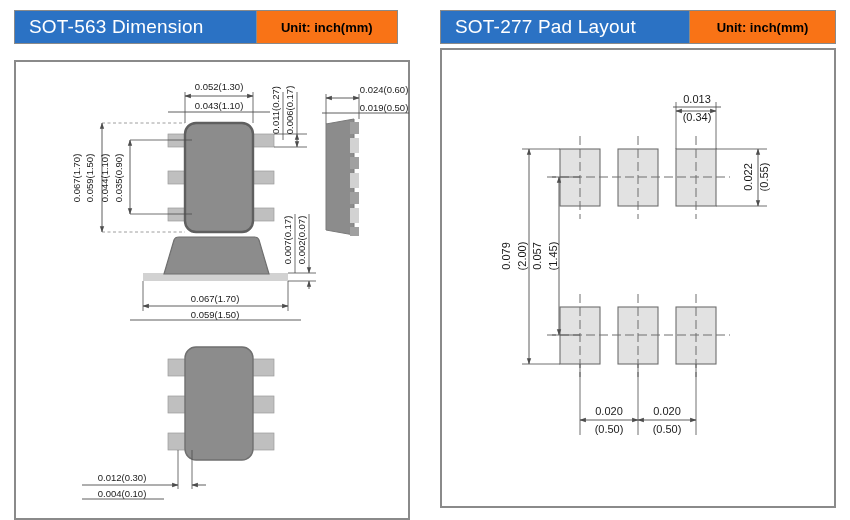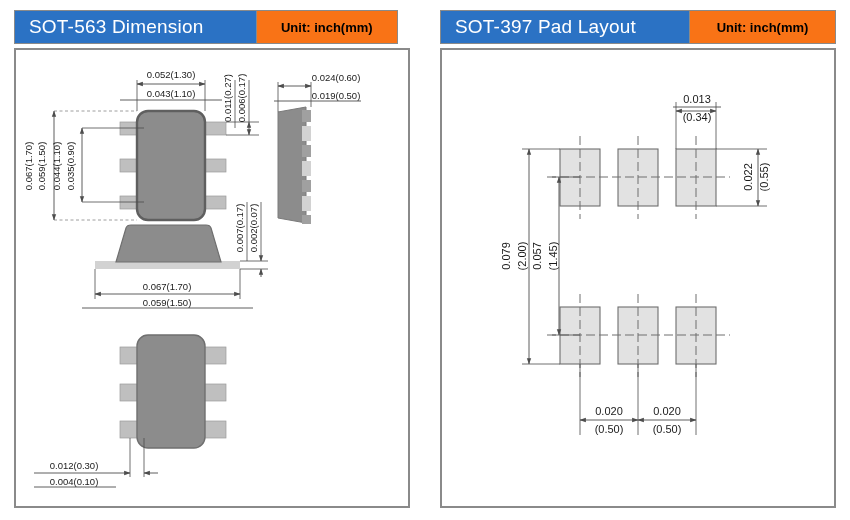--- a/index.html
+++ b/index.html
@@ -64,21 +64,21 @@
     position: absolute;
     box-sizing: border-box;
     border: 2px solid #8a8a8a;
     background: #ffffff;
   }
 
   
   #panel-dimension .panel-header { left: 14px; width: 384px; }
   #panel-dimension .header-title { width: 248px; }
   #panel-dimension .header-unit  { width: 146px; }
-  #panel-dimension .panel-body   { left: 14px; top: 48px; width: 396px; height: 460px; }
+  #panel-dimension .panel-body   { left: 14px; top: 60px; width: 396px; height: 460px; padding-left: 48px; }
 
   
   #panel-pad .panel-header { left: 15px; width: 396px; }
   #panel-pad .header-title { width: 248px; }
   #panel-pad .header-unit  { width: 146px; }
   #panel-pad .panel-body   { left: 15px; top: 48px; width: 396px; height: 460px; }
 
   svg { display: block; }
   .dim-text {
     font-family: "Liberation Sans", sans-serif;
@@ -233,21 +233,21 @@
             <text class="dim-text" x="58" y="435" text-anchor="middle">0.004(0.10)</text>
           </g>
         </g>
       </svg>
     </div>
   </div>
 
   <div class="panel" id="panel-pad">
 
     <div class="panel-header">
-      <div class="header-title">SOT-397 Pad Layout</div>
+      <div class="header-title">SOT-277 Pad Layout</div>
       <div class="header-unit">Unit: inch(mm)</div>
     </div>
 
     <div class="panel-body">
       <svg width="392" height="456" viewBox="0 0 392 456">
         <defs>
           <marker id="parrL" markerWidth="7" markerHeight="6" refX="6.5" refY="3" orient="auto">
             <path d="M7,3 L0,0.6 L0,5.4 Z" fill="#4d4d4d"></path>
           </marker>
           <marker id="parrR" markerWidth="7" markerHeight="6" refX="0.5" refY="3" orient="auto">

